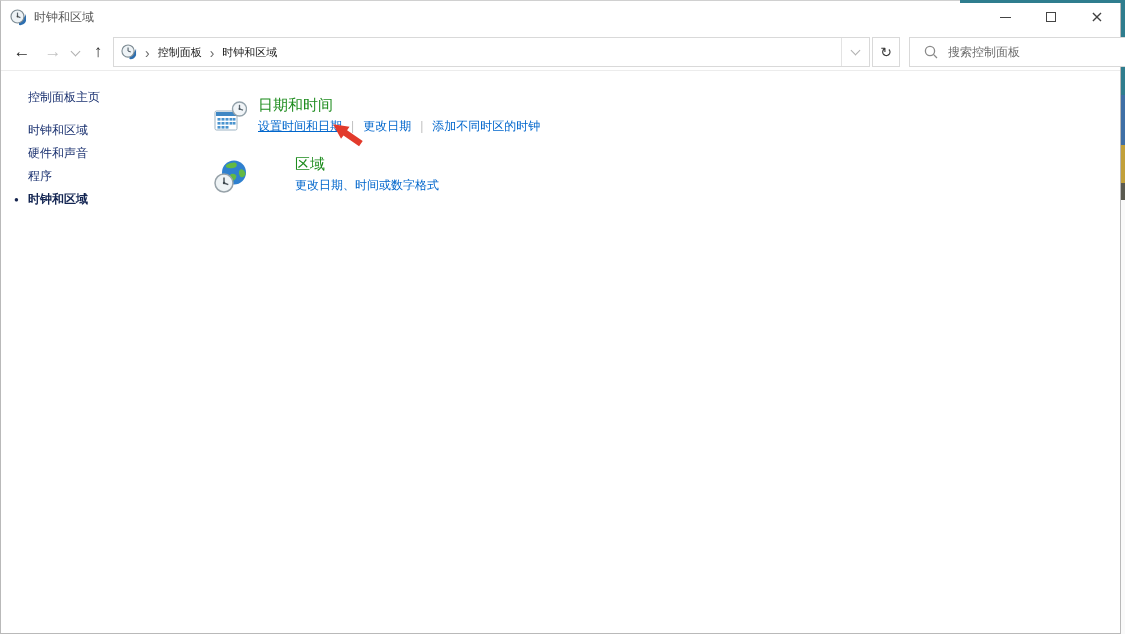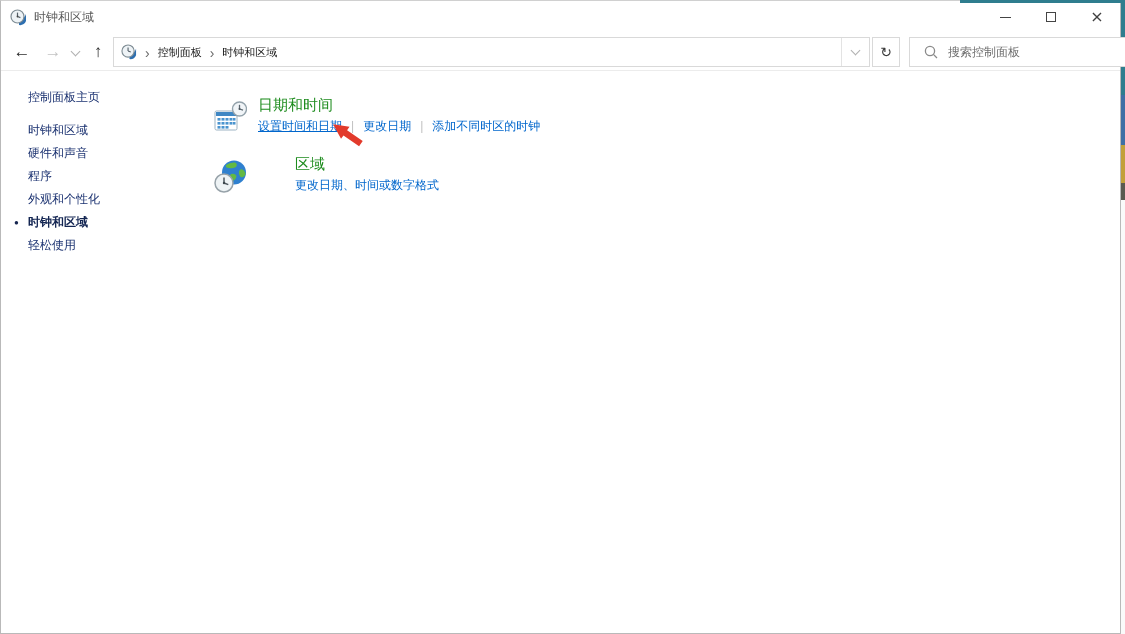--- a/index.html
+++ b/index.html
@@ -145,23 +145,21 @@
     </div>
 
     <div class="content">
 
       <div class="sidebar">
         <ul>
           <li class="first"><span class="bullet">●</span><span class="s-label">控制面板主页</span></li>
           <li><span class="bullet">●</span><span class="s-label">时钟和区域</span></li>
           <li><span class="bullet">●</span><span class="s-label">硬件和声音</span></li>
           <li><span class="bullet">●</span><span class="s-label">程序</span></li>
-          <li><span class="bullet">●</span><span class="s-label">外观和个性化</span></li>
           <li class="active"><span class="bullet">●</span><span class="s-label">时钟和区域</span></li>
-          <li><span class="bullet">●</span><span class="s-label">轻松使用</span></li>
         </ul>
       </div>
 
       <div class="main">
 
         <div class="group">
           <svg class="g-icon" viewBox="0 0 33 33">
             <rect x="1" y="10" width="22" height="19" rx="1.5" fill="#ffffff" stroke="#9db3c3"></rect>
             <rect x="2" y="11" width="20" height="4" fill="#3f87c4"></rect>
             <g fill="#4a94cf">

